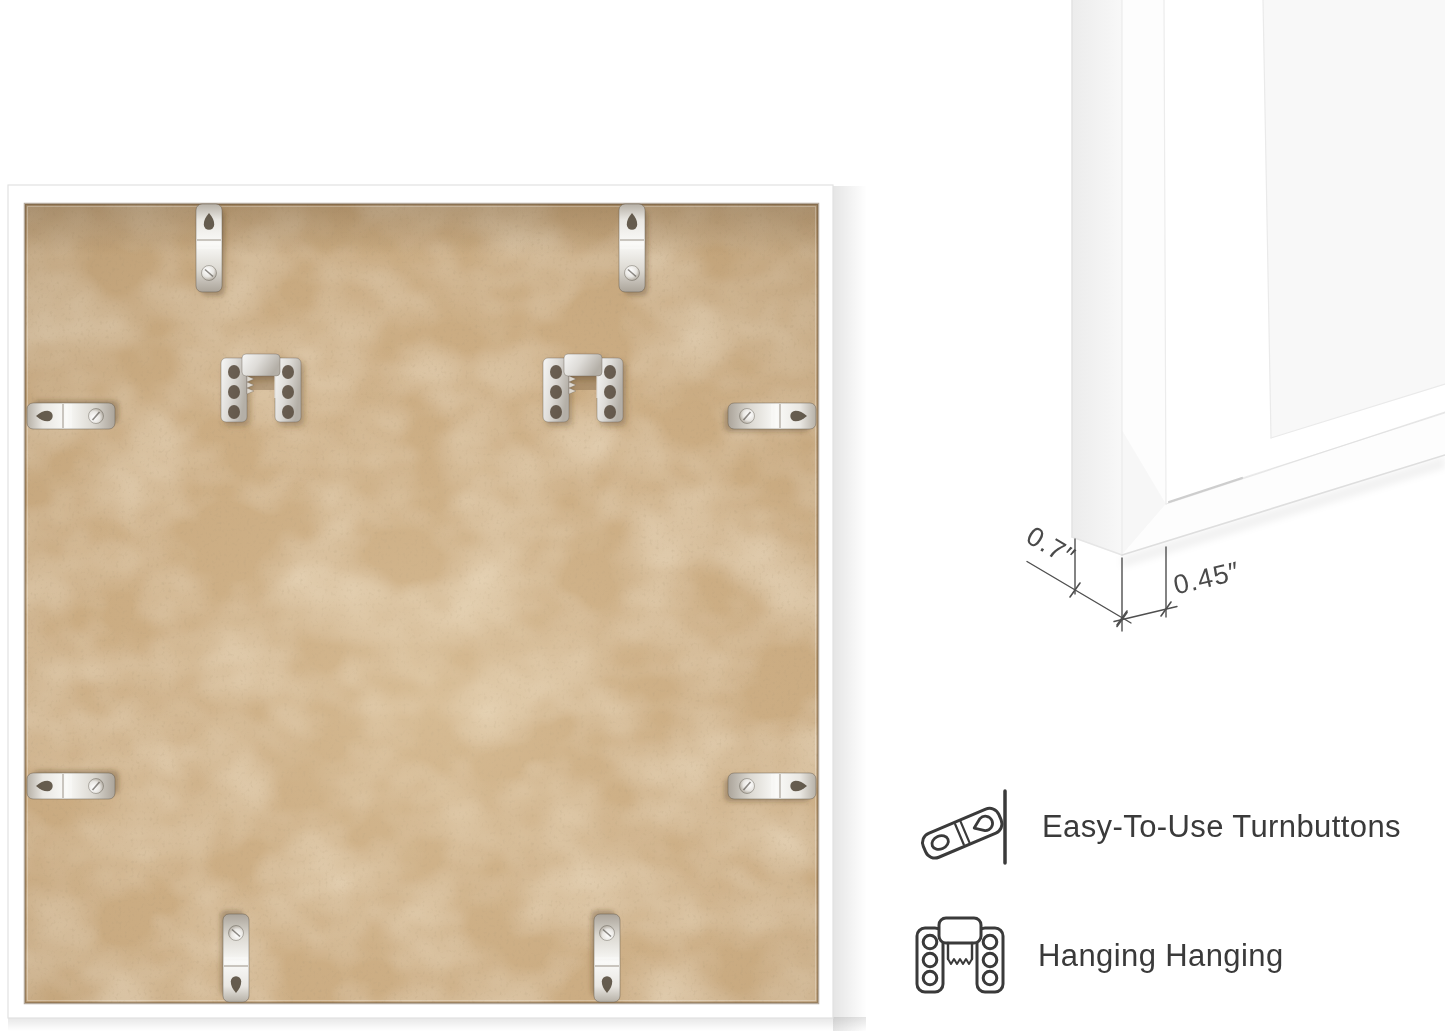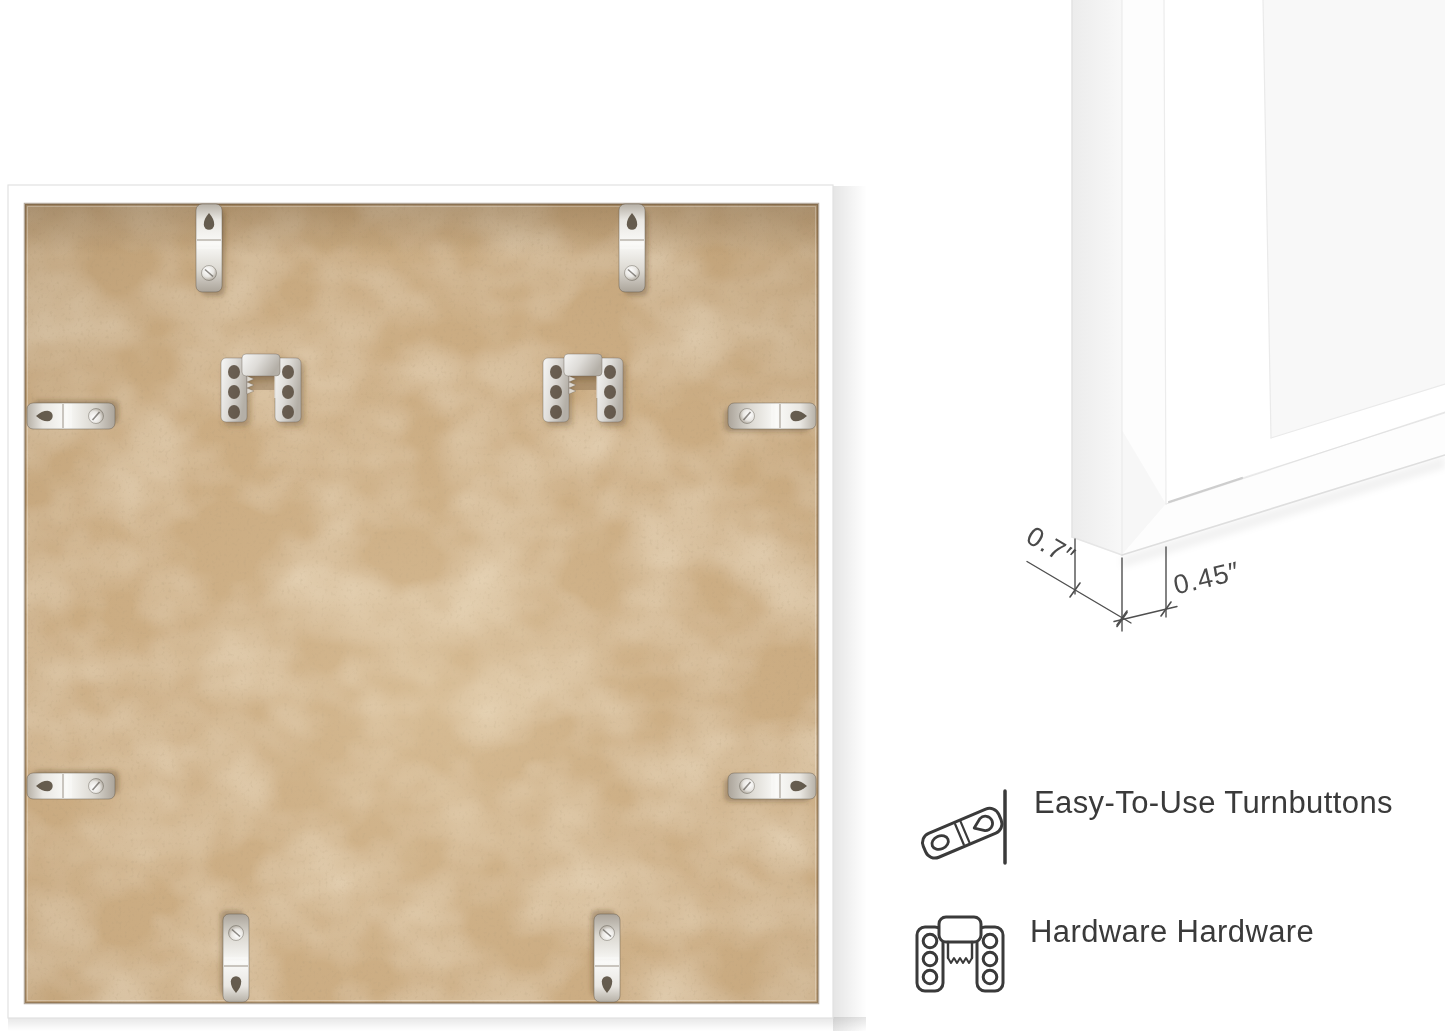--- a/index.html
+++ b/index.html
@@ -6,21 +6,21 @@
   .canvas{
     position:relative;
     width:1445px;height:1031px;
     background:#ffffff;
     overflow:hidden;
     font-family:"Liberation Sans",sans-serif;
   }
   .scene{position:absolute;left:0;top:0;}
   .feature-row{
     position:absolute;
-    display:flex;gap:24px;
+    display:flex;align-items:center;gap:32px;
     height:84px;
   }
   .feature-row .label{
     font-size:31px;
     color:#3a3a3a;
     letter-spacing:0.4px;
     white-space:nowrap;
   }
   .feature-row.turnbuttons{left:914px;top:785px;}
   .feature-row.hanging{left:914px;top:914px;}
@@ -223,16 +223,16 @@
       <path d="M34,44 l3,5 l3,-5 l3,5 l3,-5 l3,5 l3,-5 l3,5 l3,-5" stroke-width="2" fill="none"></path>
       <g stroke-width="3" fill="#ffffff">
         <circle cx="16" cy="27" r="6.8"></circle>
         <circle cx="16" cy="45" r="6.8"></circle>
         <circle cx="16" cy="63" r="6.8"></circle>
         <circle cx="76" cy="27" r="6.8"></circle>
         <circle cx="76" cy="45" r="6.8"></circle>
         <circle cx="76" cy="63" r="6.8"></circle>
       </g>
     </svg>
-    <span class="label">Hardware Hardware</span>
+    <span class="label">Hanging Hanging</span>
   </div>
 
 </div>
 
 </body></html>

